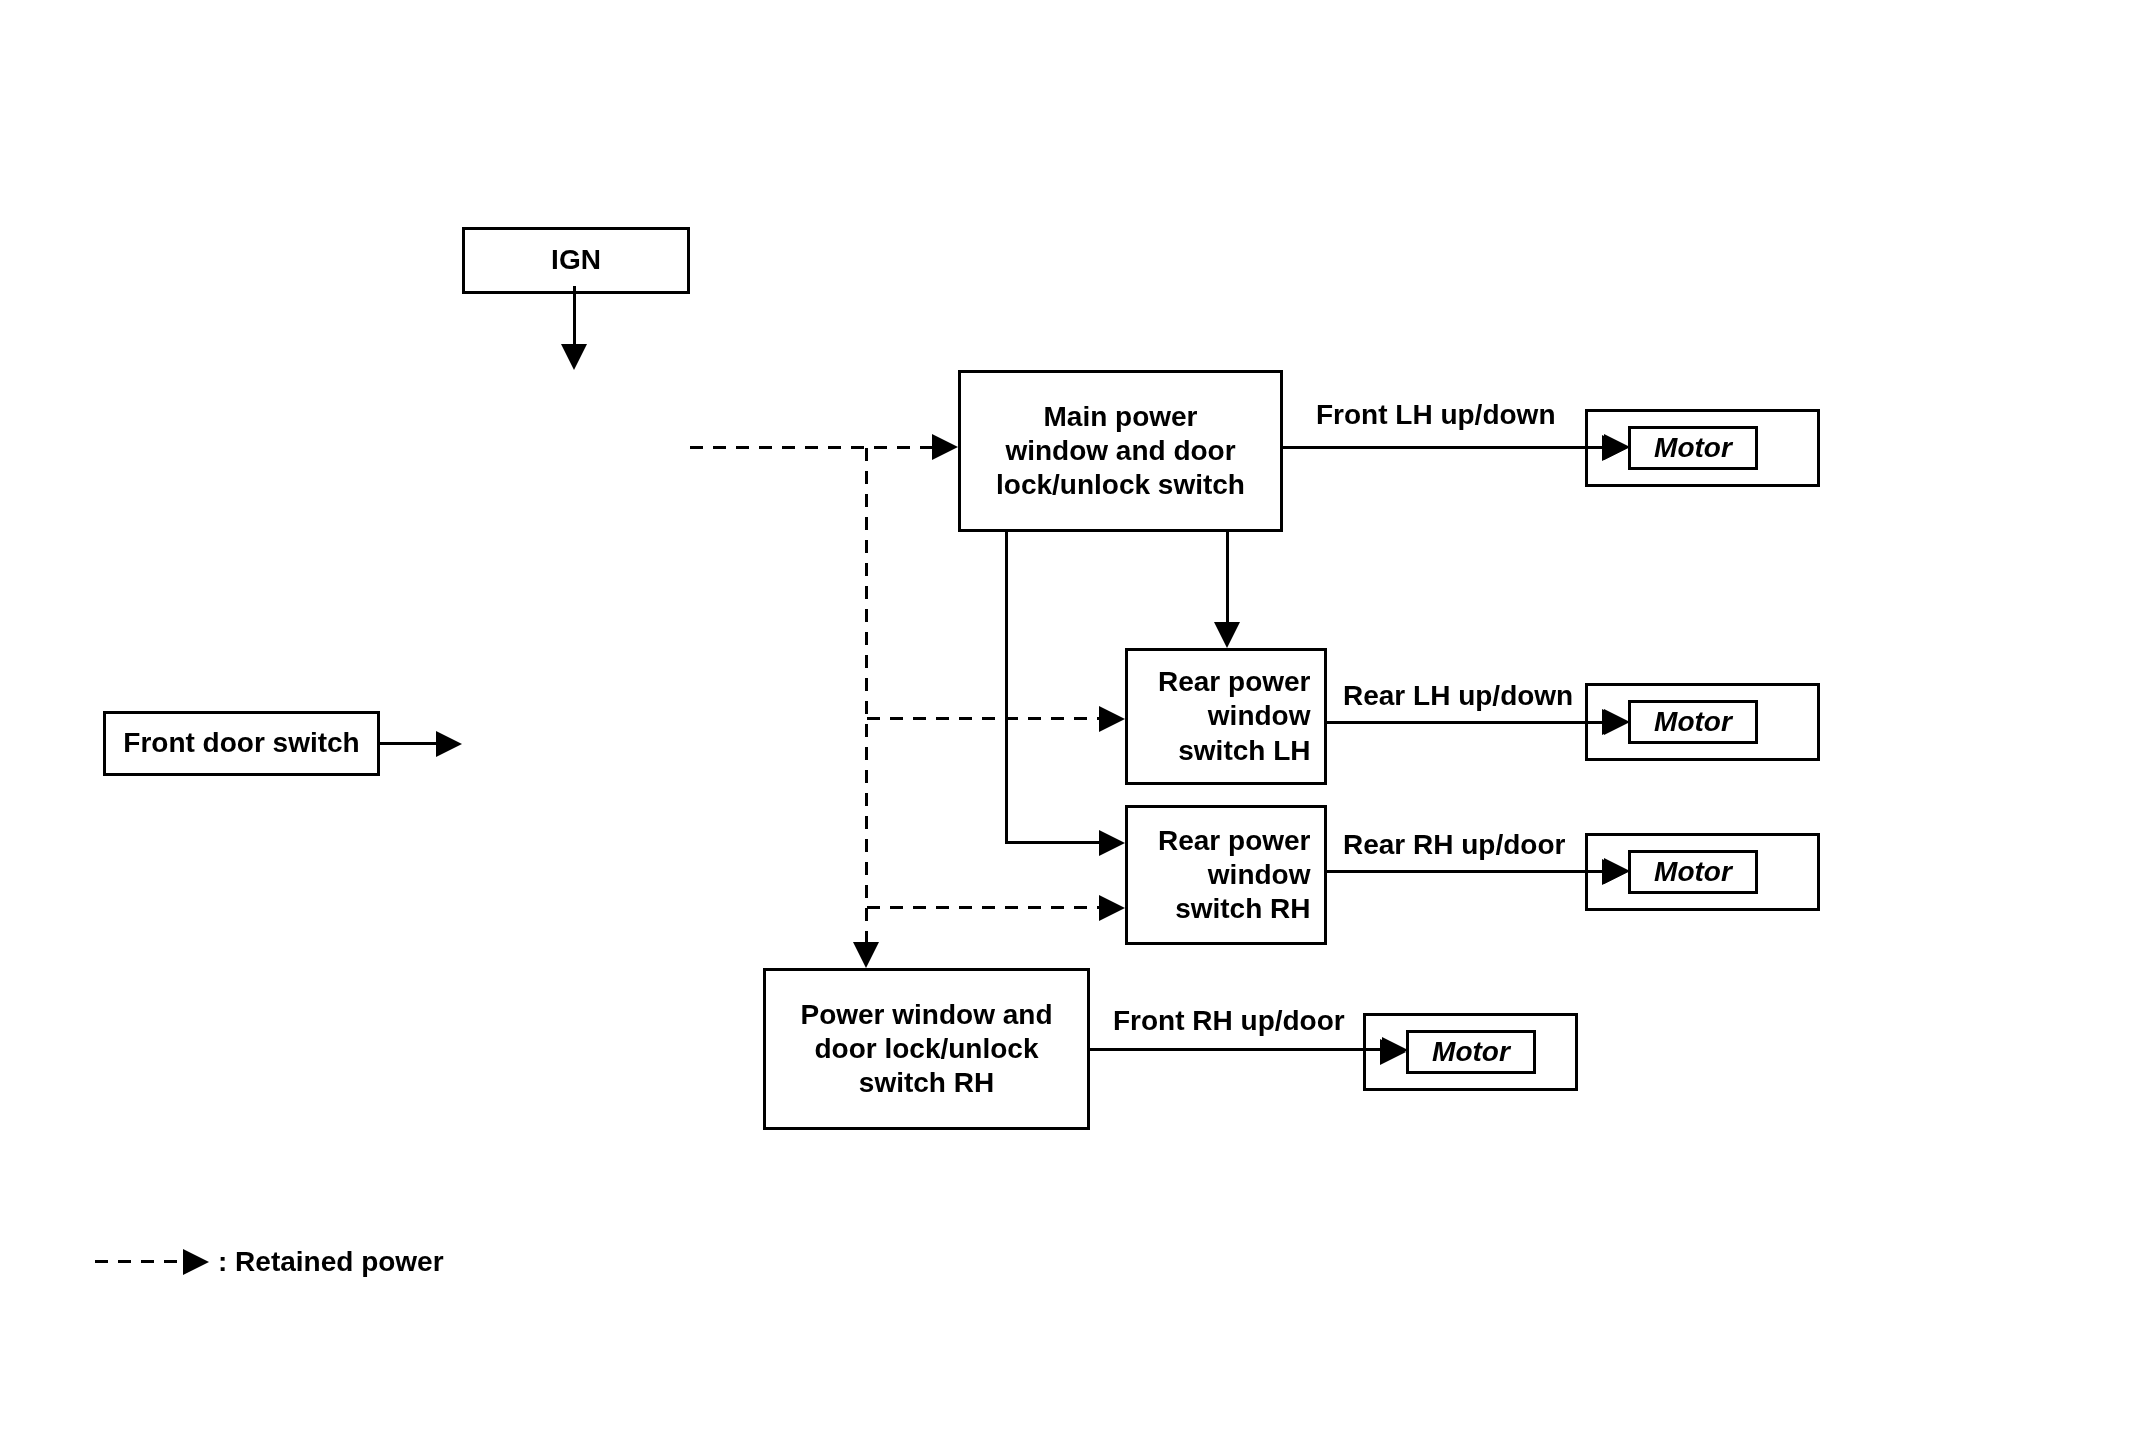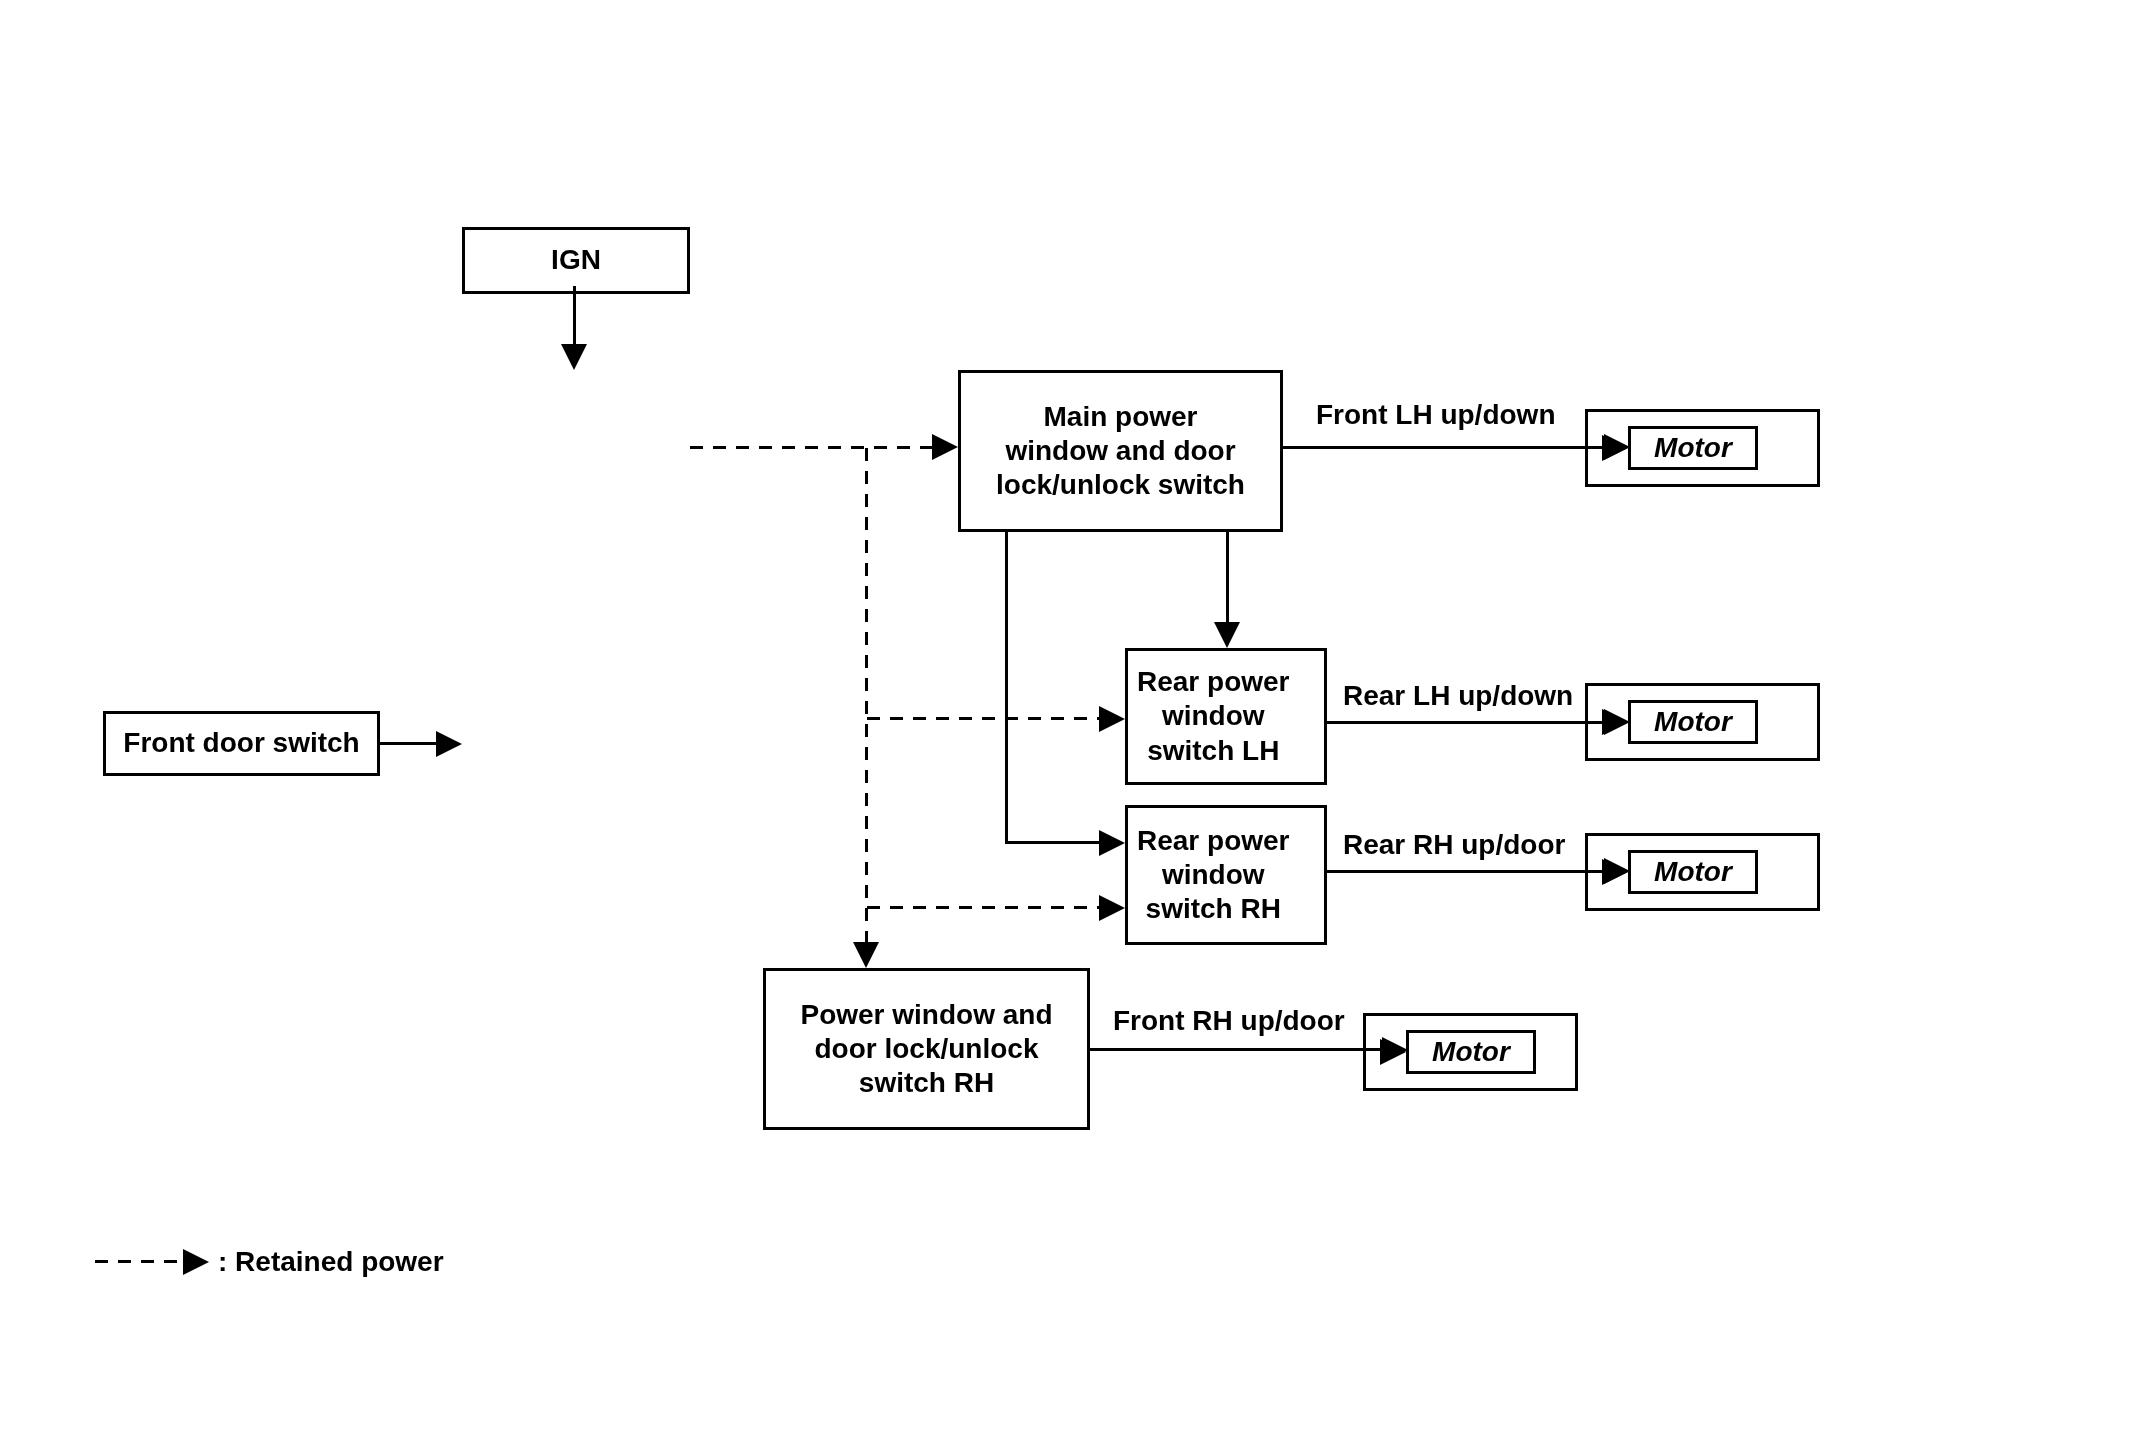--- a/index.html
+++ b/index.html
@@ -15,21 +15,21 @@
   .node{
     position:absolute;
     border:3px solid #000;
     box-sizing:border-box;
     background:#fff;
     display:flex;align-items:center;justify-content:center;
     text-align:center;
     font-size:28px;line-height:1.22;
     white-space:pre-line;
   }
-  .node.left-align{justify-content:flex-start;text-align:center;padding-left:9px;}
+  .node.left-align{justify-content:flex-start;text-align:right;padding-left:30px;}
   .motor-outer{
     position:absolute;
     border:3px solid #000;
     box-sizing:border-box;
     background:#fff;
   }
   .motor-inner{
     position:absolute;
     border:3px solid #000;
     box-sizing:border-box;

